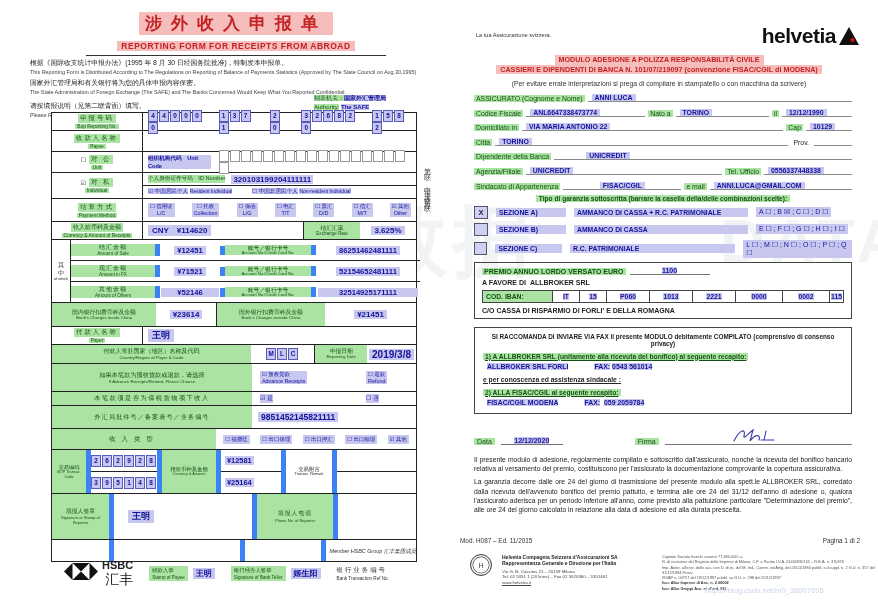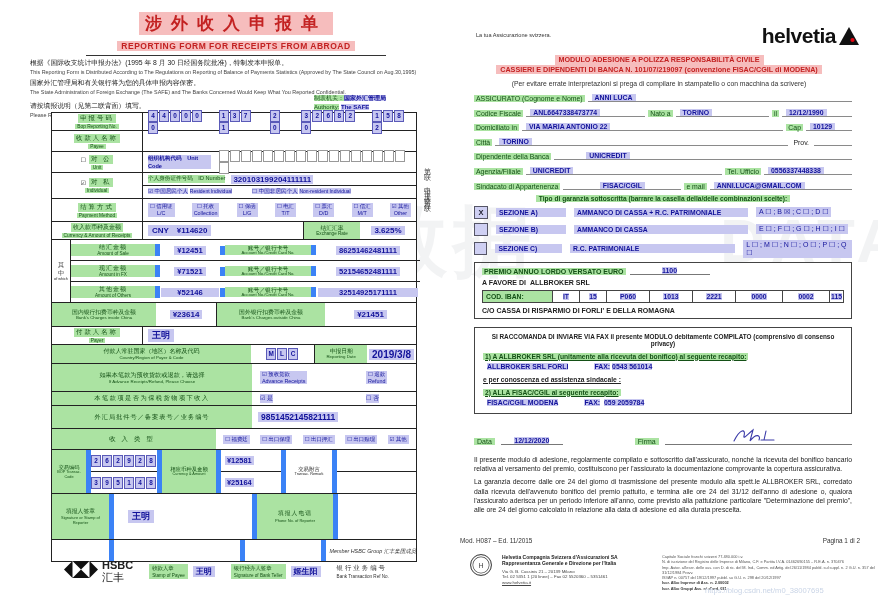--- a/index.html
+++ b/index.html
@@ -35,21 +35,21 @@
   .stack{display:flex;flex-direction:column;}
   .stack>div{flex:1;display:flex;align-items:center;justify-content:center;}
   .stack>div+div{border-top:1px solid #222;}
   .side{width:18px;min-width:18px;border-right:1px solid #222;display:flex;flex-direction:column;align-items:center;justify-content:center;gap:1px;}
   .side .scn{width:8px;word-break:break-all;font-size:6.2px;line-height:1.15;text-align:center;}
   .side .sen{font-size:3.8px;}
   .member{position:absolute;right:40px;top:548px;font-size:5.4px;font-style:italic;color:#333;}
   .lfoot{position:absolute;left:48px;top:560px;display:flex;align-items:center;gap:16px;}
   .hsbc{display:flex;align-items:center;gap:4px;}
   .hsbc .hn{font-weight:bold;font-size:11px;line-height:1;}
-  .hsbc .hc{font-size:11px;line-height:1;}
+  .hsbc .hc{font-size:14px;line-height:1;text-align:right;}
   .fgrp{display:flex;align-items:center;gap:5px;font-size:5.4px;}
   .fgrp .fl2{display:flex;flex-direction:column;gap:1px;}
   .fv{font-size:8px;padding:0 3px;}
   
   .pr{position:absolute;left:440px;top:0;width:438px;height:603px;font-size:7px;}
   .tag{position:absolute;left:36px;top:32px;font-size:5.6px;color:#333;}
   .hlv{position:absolute;right:18px;top:24px;display:flex;align-items:center;gap:2px;}
   .hlv .ht{font-weight:bold;font-size:21px;letter-spacing:-.5px;color:#111;}
   .rtitle{position:absolute;left:0;top:55px;width:100%;text-align:center;line-height:1.35;}
   .rtitle span{display:inline-block;font-size:7.2px;padding:0 4px;}

